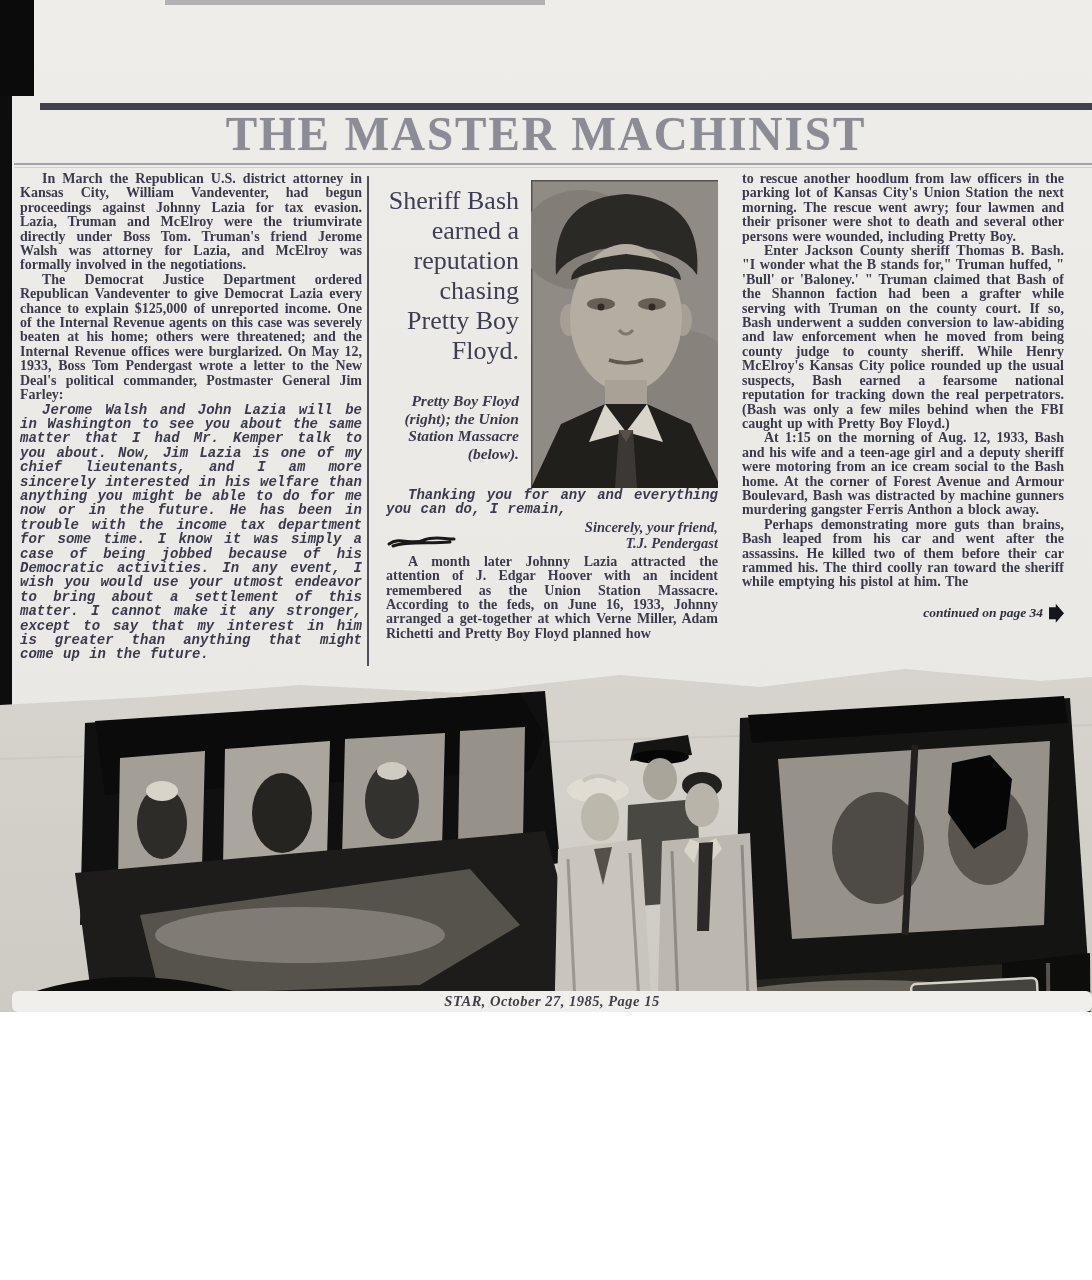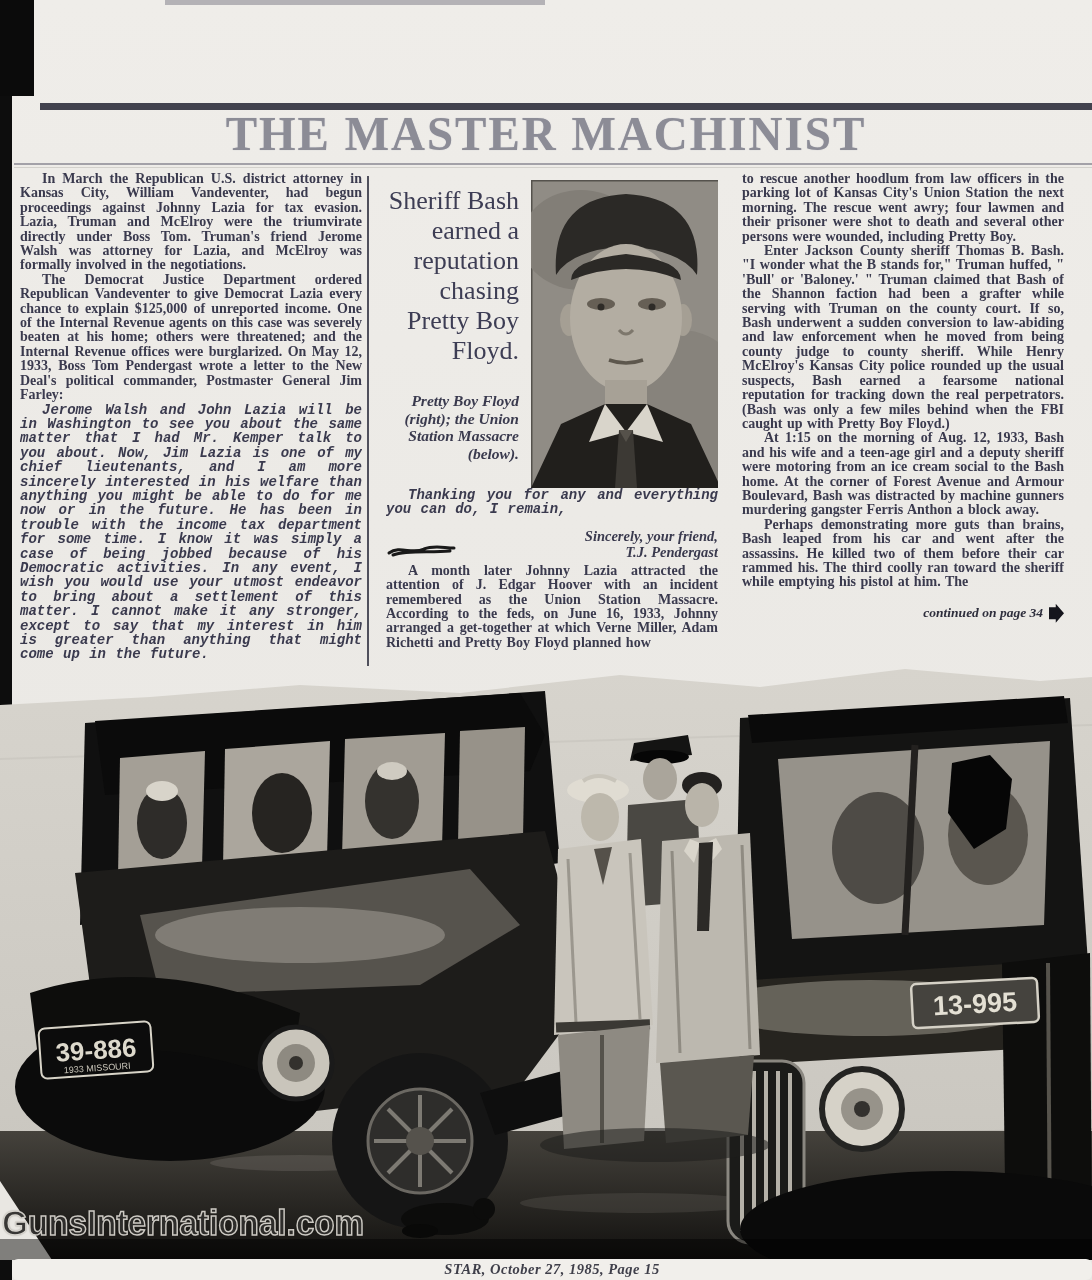--- a/index.html
+++ b/index.html
@@ -1,17 +1,17 @@
 <!DOCTYPE html>
 <html><head>
 <meta charset="utf-8">
 <style>
   html,body { margin:0; padding:0; }
   #scan {
-    position:relative; width:1092px; height:1280px;
+    position:relative; width:1092px; height:1012px;
     background:#0d0d0d; overflow:hidden;
     font-family:"Liberation Serif", serif;
   }
   #paper {
     position:absolute; left:12px; top:0; right:0; bottom:0;
     background:linear-gradient(180deg,#efede9 0%,#eceae6 40%,#e9e7e3 100%);
   }
   .corner-black { position:absolute; left:0; top:0; width:34px; height:96px; background:#0b0b0b; }
   .top-artifact { position:absolute; left:165px; top:0; width:380px; height:5px; background:#9b999f; opacity:.7; }
 
@@ -48,21 +48,21 @@
     font-size:26px; line-height:30px; font-weight:normal;
     color:#3d3d54;
   }
   .photo-caption {
     margin-top:26px; text-align:right; font-style:italic; font-weight:bold;
     font-size:15.5px; line-height:17.5px; color:#3a3a4e;
   }
   .portrait { flex:1; padding-top:8px; }
   .portrait svg { display:block; }
   .letter-close { }
-  .signoff-row { display:flex; align-items:flex-end; margin-top:11px; }
+  .signoff-row { display:flex; align-items:flex-end; margin-top:2px; }
   .signature { flex:none; margin-bottom:2px; }
   .signoff { flex:1; text-align:right; font-style:italic; font-weight:bold; font-size:14.5px; line-height:16px; }
   .after-signoff { margin-top:4px; }
 
   .continued { margin-top:14px; text-align:right; font-style:italic; font-weight:bold; font-size:13.5px; color:#2e2e3c; }
   .arrow-icon {
     display:inline-block; width:15px; height:19px; margin-left:6px; vertical-align:middle;
     background:#15151c;
     clip-path:polygon(0 18%, 45% 18%, 45% 0, 100% 50%, 45% 100%, 45% 82%, 0 82%);
   }

